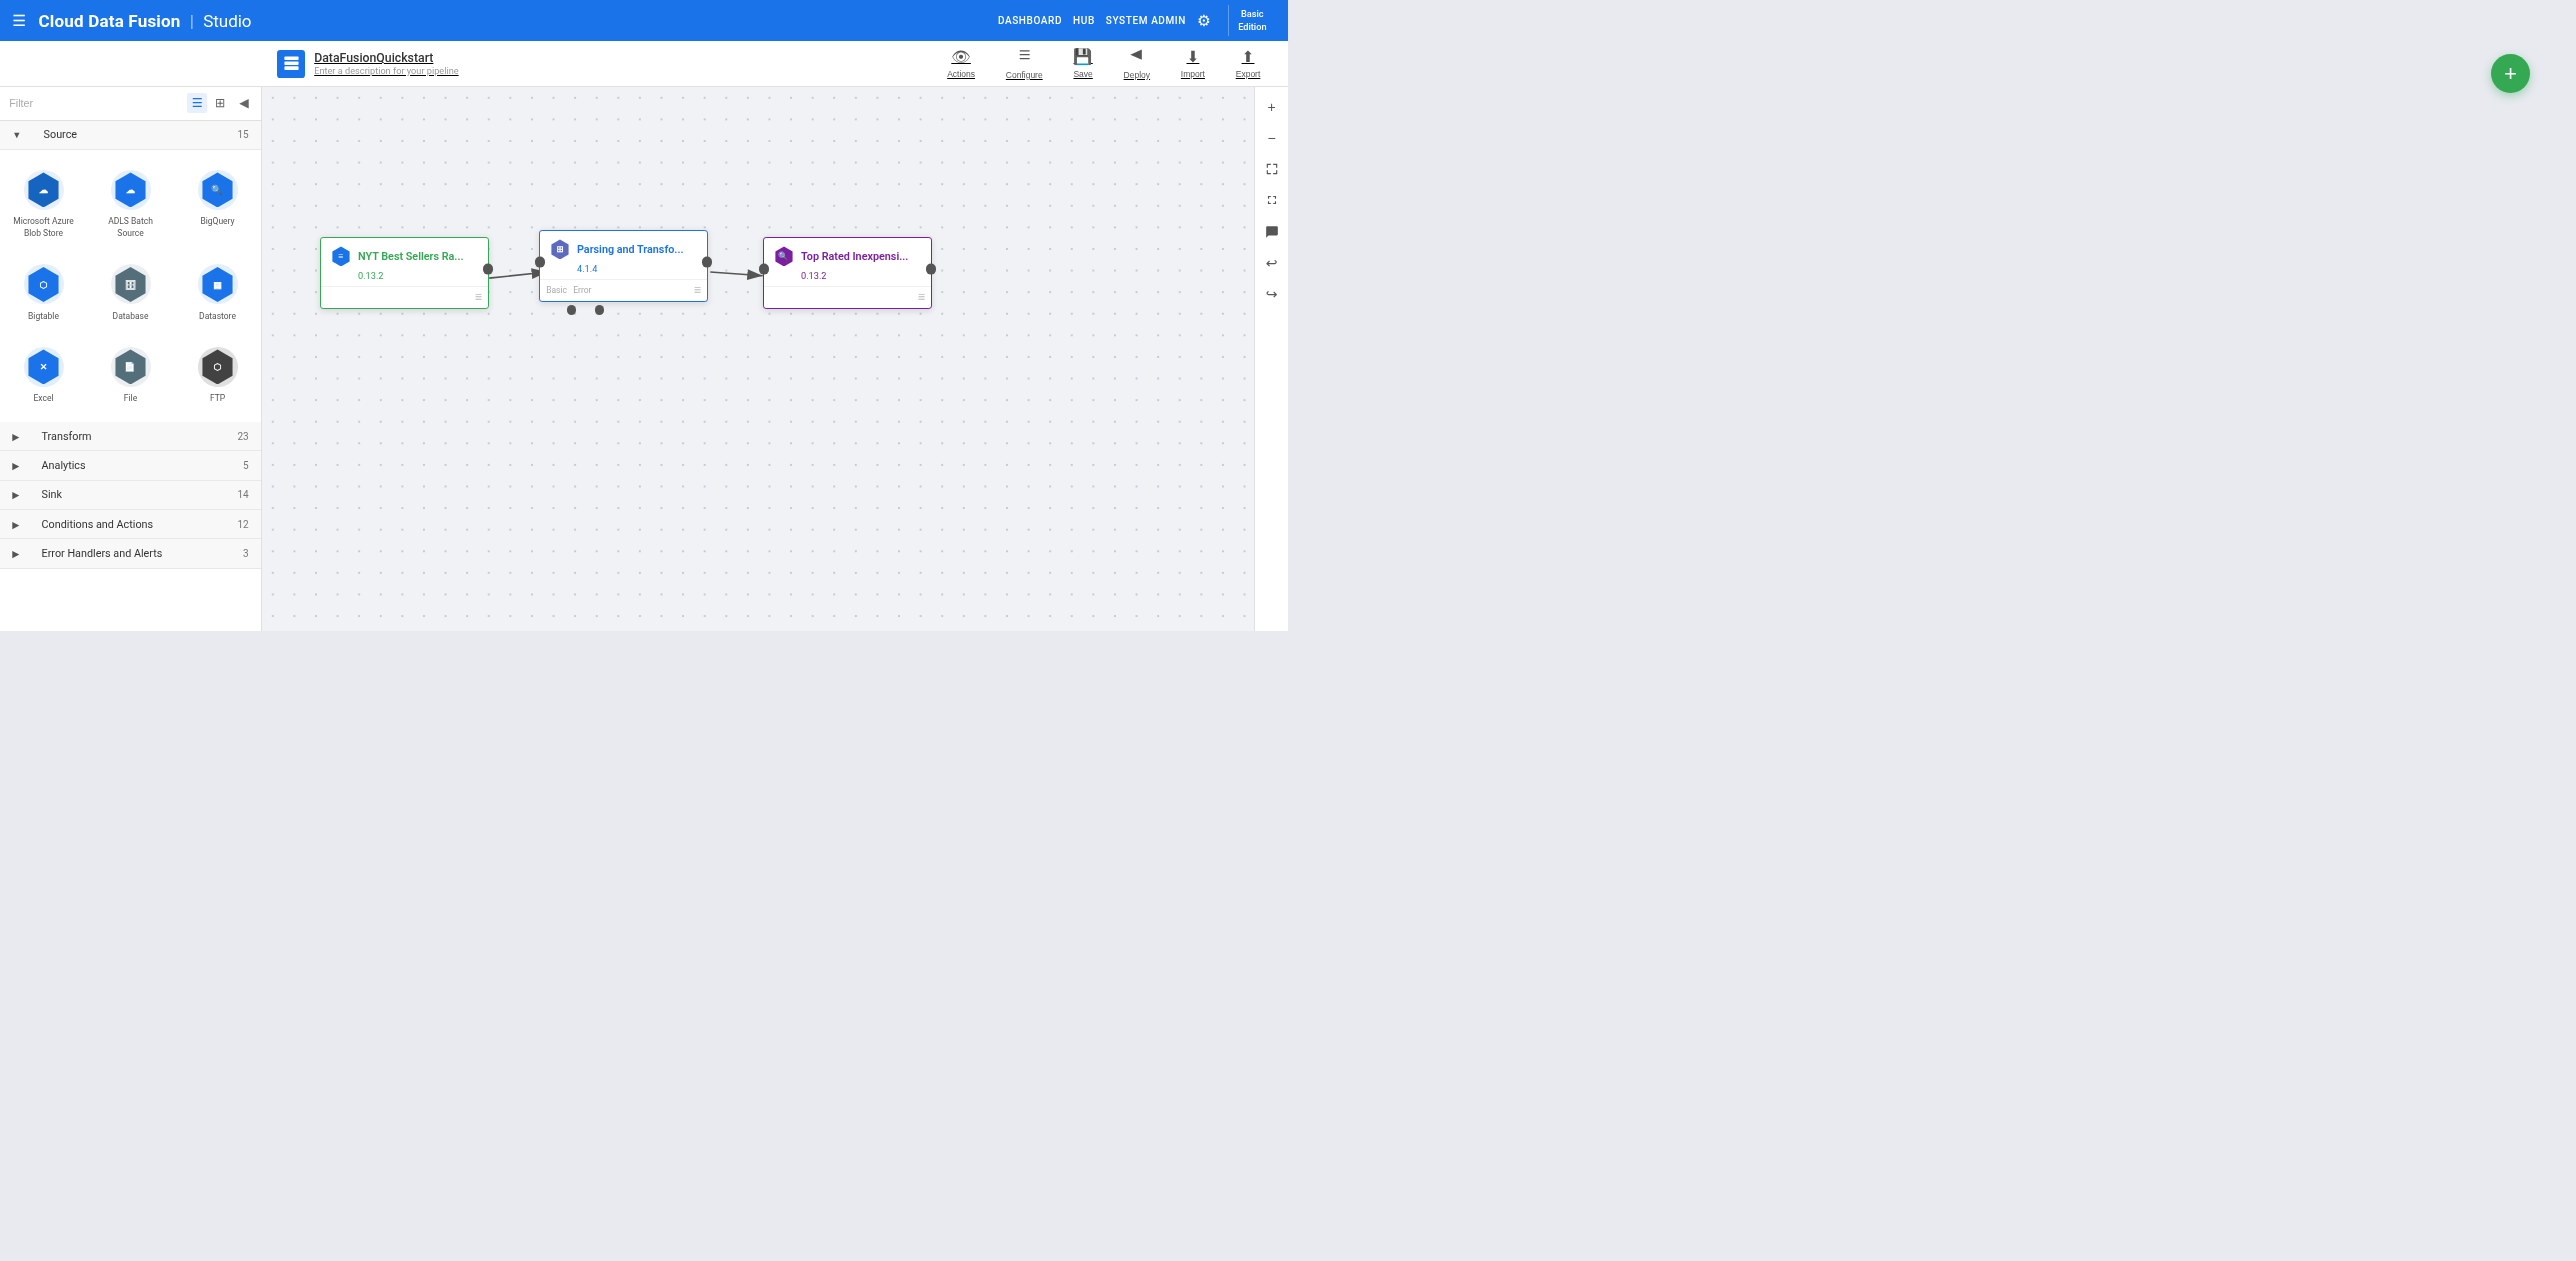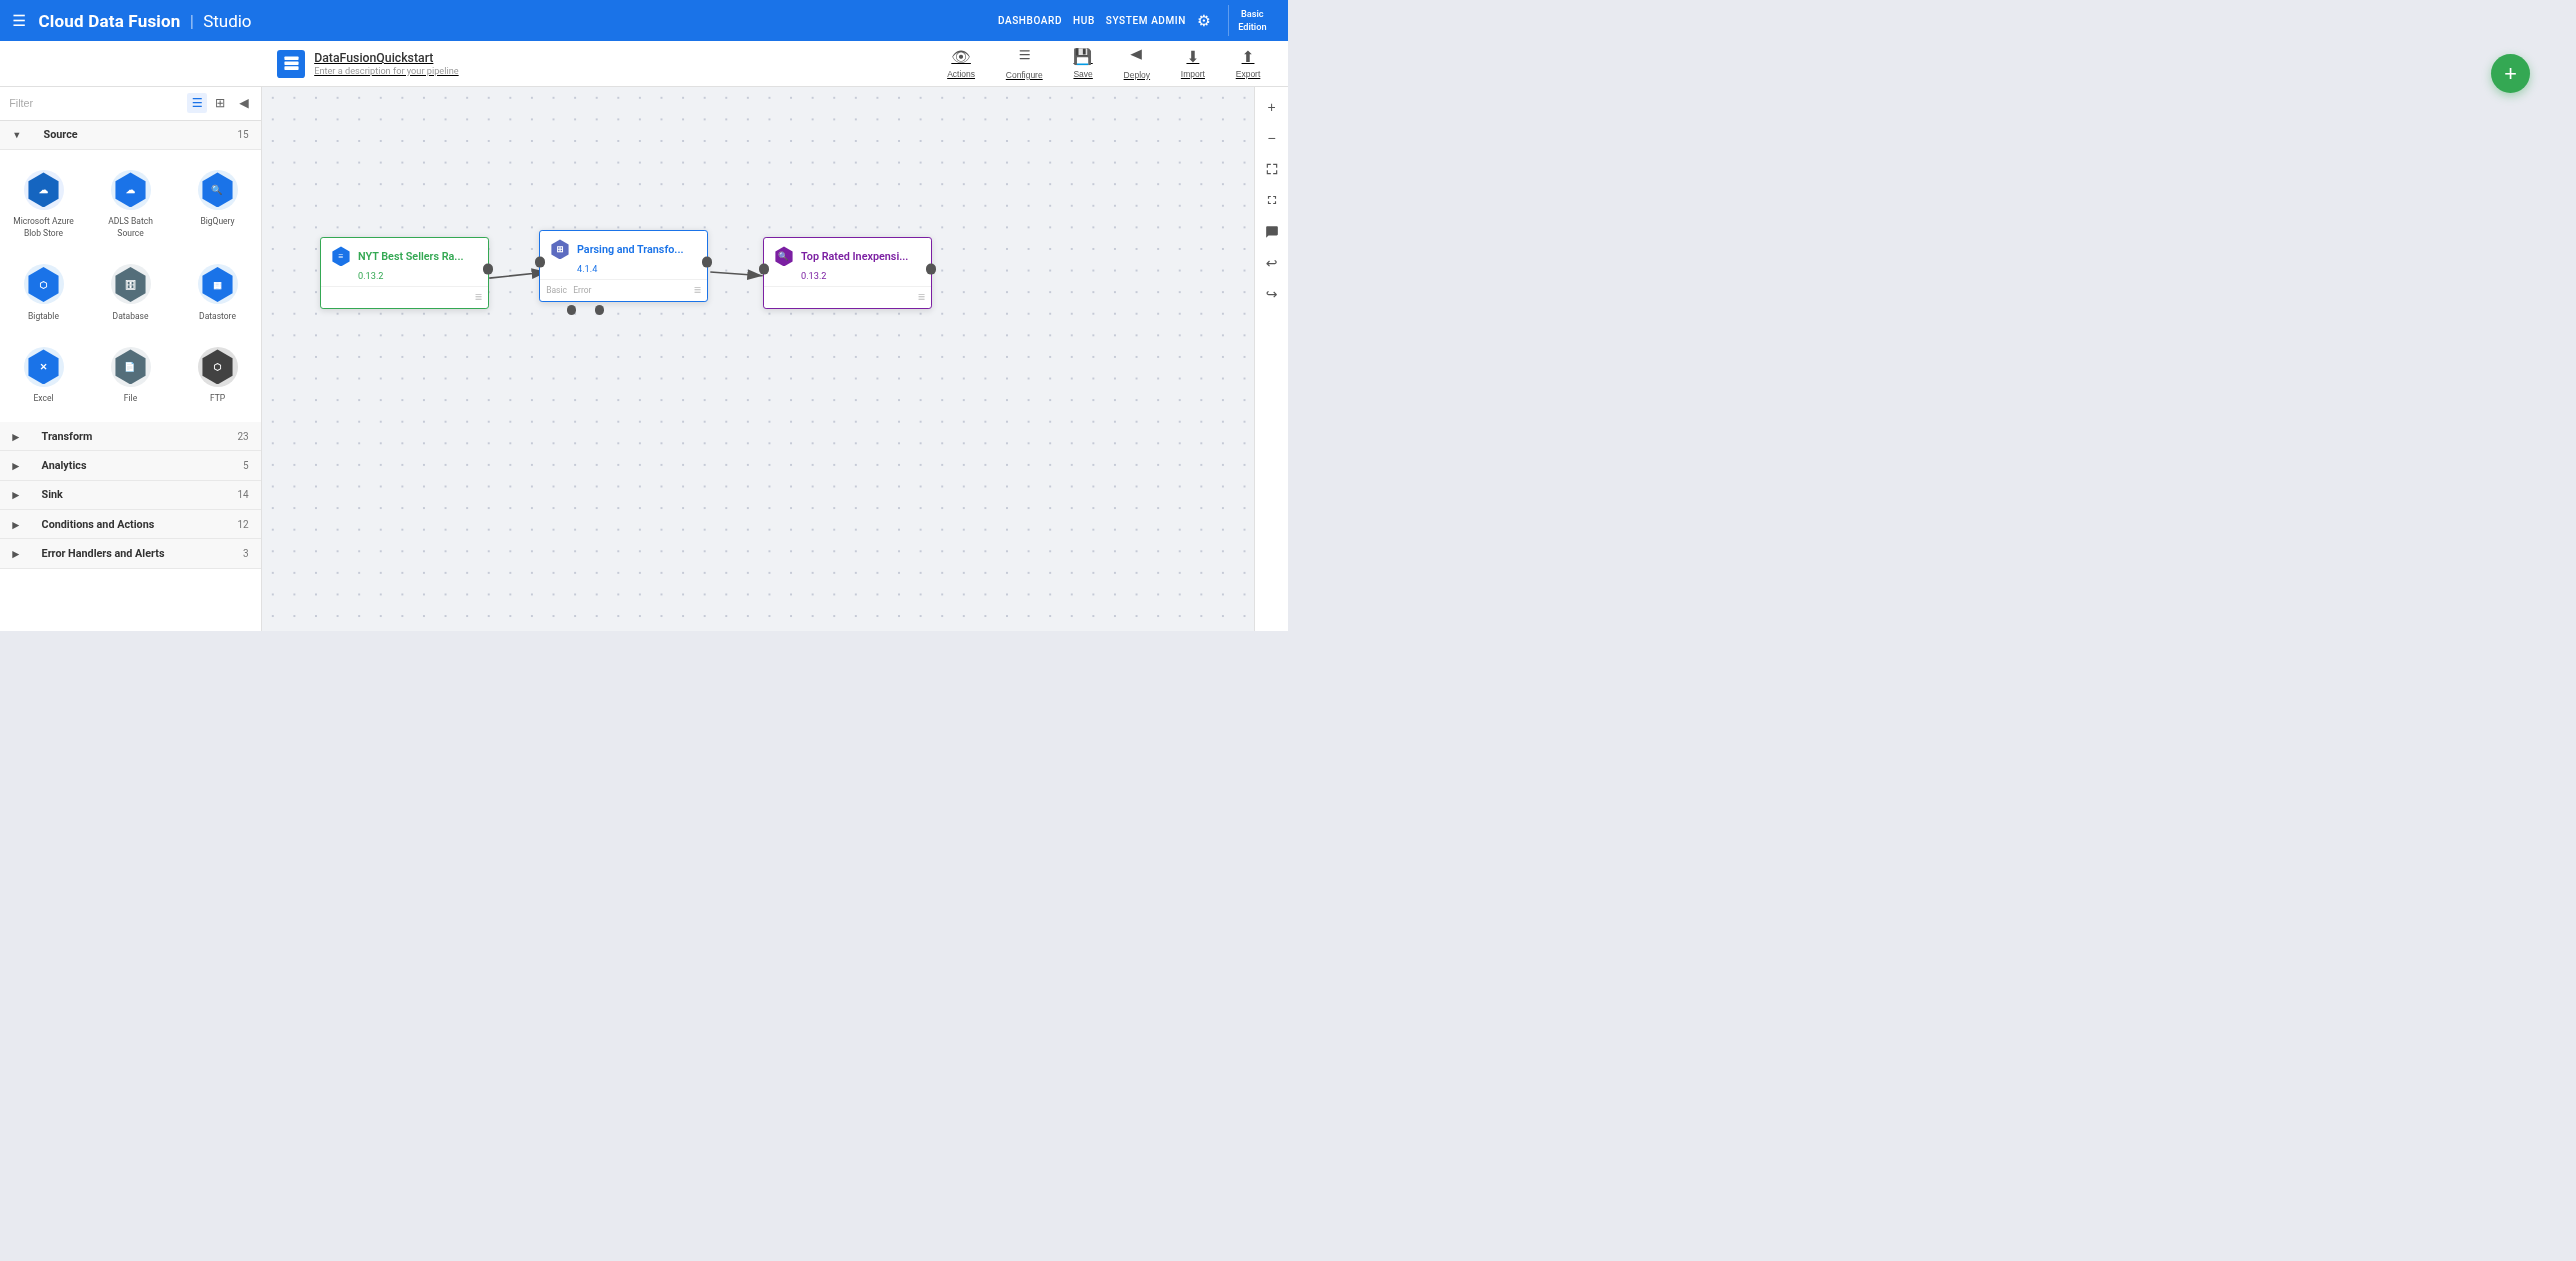--- a/index.html
+++ b/index.html
@@ -216,21 +216,21 @@
       cursor: pointer;
       user-select: none;
     }
     .section-header .section-arrow {
       font-size: 9.2px;
       margin-right: 6.2px;
       color: #555;
     }
     .section-header .section-name {
       font-size: 10.8px;
-      font-weight: 700;
+      font-weight: 400;
       color: #333;
       flex: 1;
       padding-left: 16px;
     }
     .section-header .section-count {
       font-size: 10px;
       color: #777;
     }
 
     

